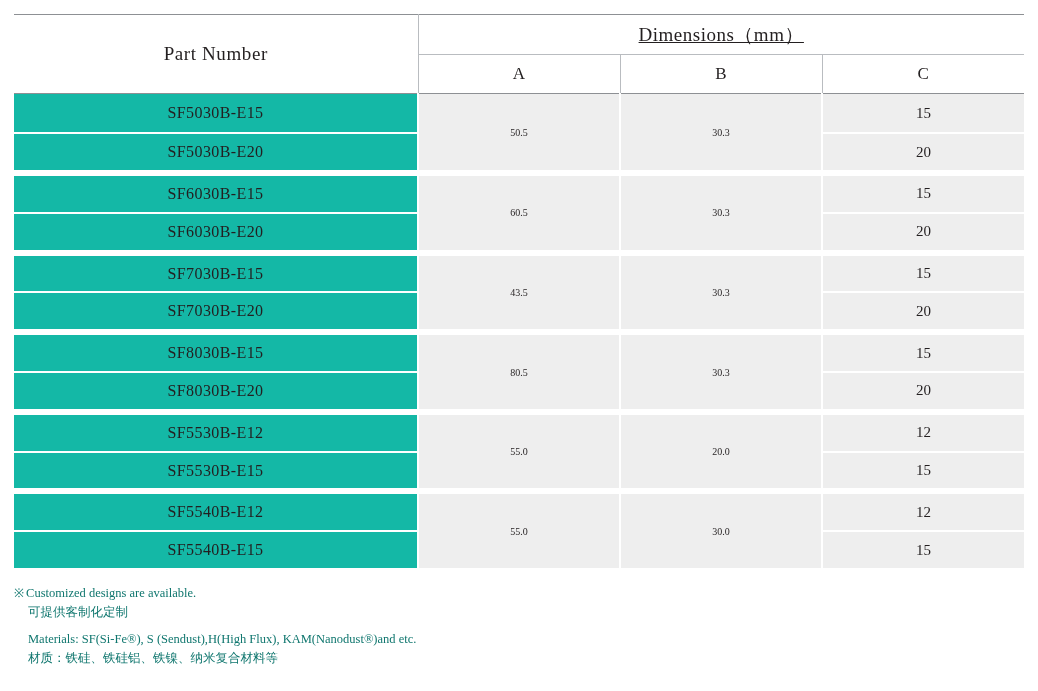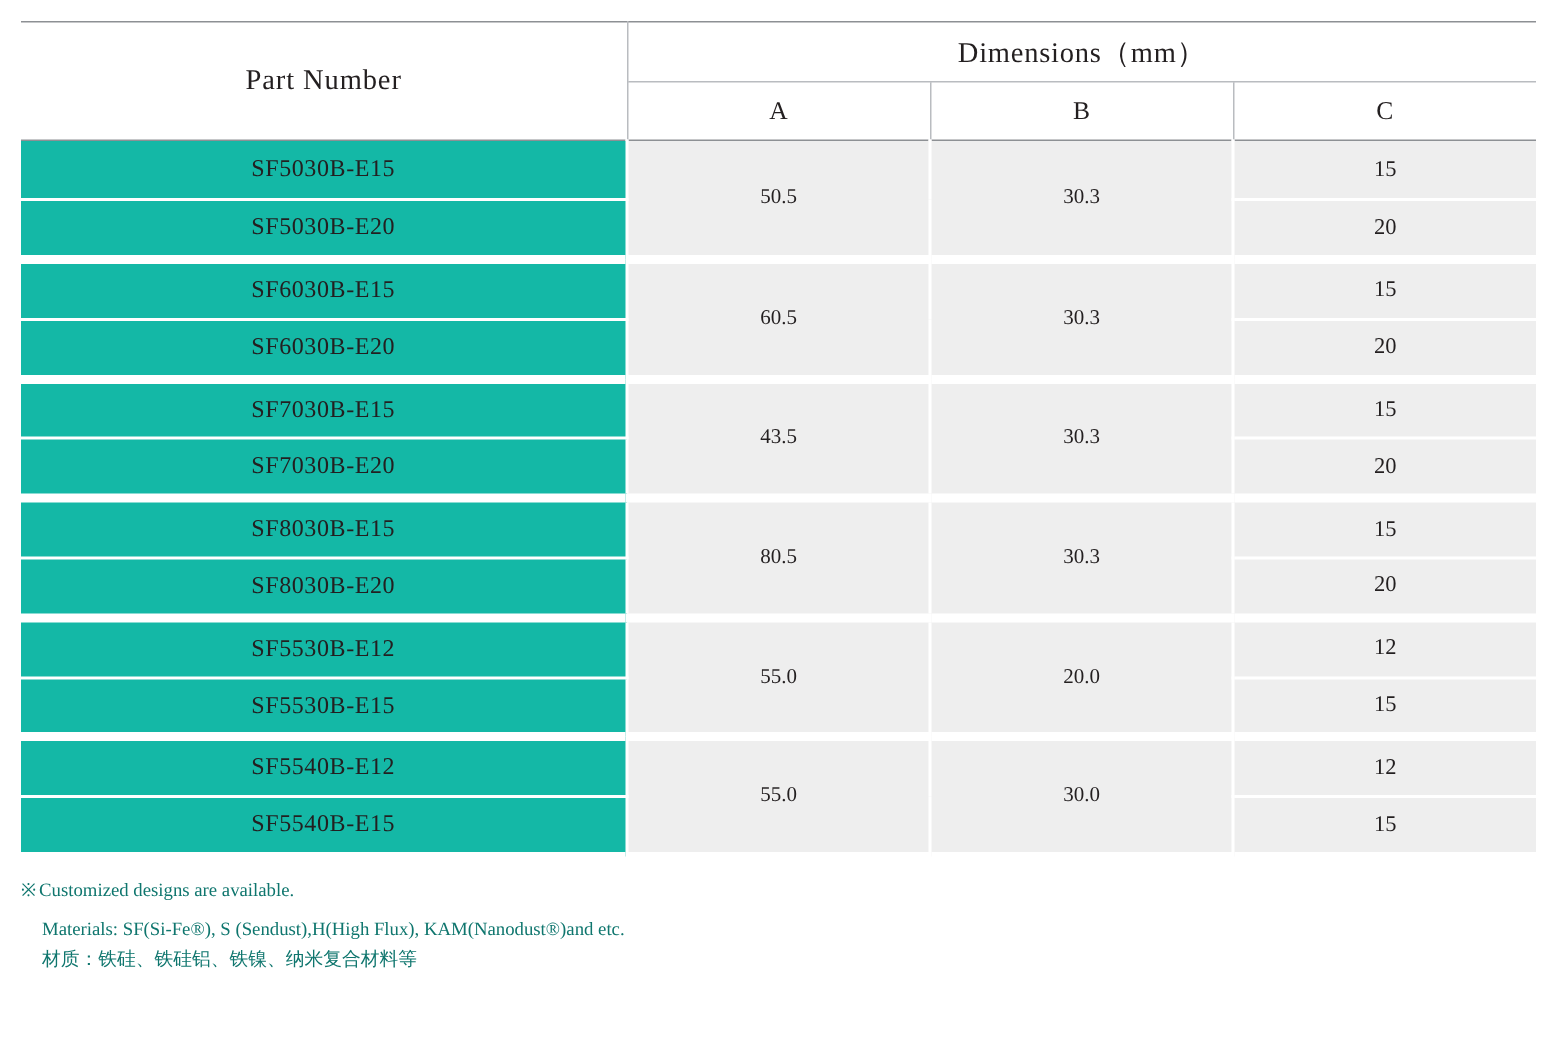--- a/index.html
+++ b/index.html
@@ -48,20 +48,21 @@
   }
   th.dim-head {
     height: 39px;
     font-size: 19px;
     font-weight: normal;
     letter-spacing: 0.5px;
     border-bottom: 1px solid #b9bcc0;
     text-align: center;
     vertical-align: middle;
     padding: 0;
+    text-decoration: underline;
   }
   th.sub-head {
     height: 38px;
     font-size: 17px;
     font-weight: normal;
     border-bottom: 1.2px solid #8d9094;
     border-right: 1px solid #b9bcc0;
     text-align: center;
     vertical-align: middle;
     padding: 0;
@@ -84,21 +85,21 @@
     border-right: 2px solid #ffffff;
     padding: 0;
   }
   td.part.pair-last {
     border-bottom: 6px solid #ffffff;
   }
   td.ab {
     background: #eeeeee;
     text-align: center;
     vertical-align: middle;
-    font-size: 14px;
+    font-size: 10px;
     border-bottom: 6px solid #ffffff;
     border-right: 2px solid #ffffff;
     padding: 16px;
   }
   td.c {
     background: #eeeeee;
     text-align: center;
     vertical-align: middle;
     font-size: 15px;
     border-bottom: 2px solid #ffffff;
@@ -224,18 +225,19 @@
           <td class="part pair-last">SF5540B-E15</td>
           <td class="c pair-last">15</td>
         </tr>
       </tbody>
   </table>
 
   <div class="notes">
     <div class="row">
       <span class="mark">※</span><span>Customized designs are available.</span>
     </div>
+    <div class="row indent">可提供客制化定制</div>
     <div class="gap"></div>
     <div class="row indent">Materials: SF(Si-Fe®), S (Sendust),H(High Flux), KAM(Nanodust®)and etc.</div>
     <div class="row indent">材质：铁硅、铁硅铝、铁镍、纳米复合材料等</div>
   </div>
 
 </div>
 
 </body></html>

